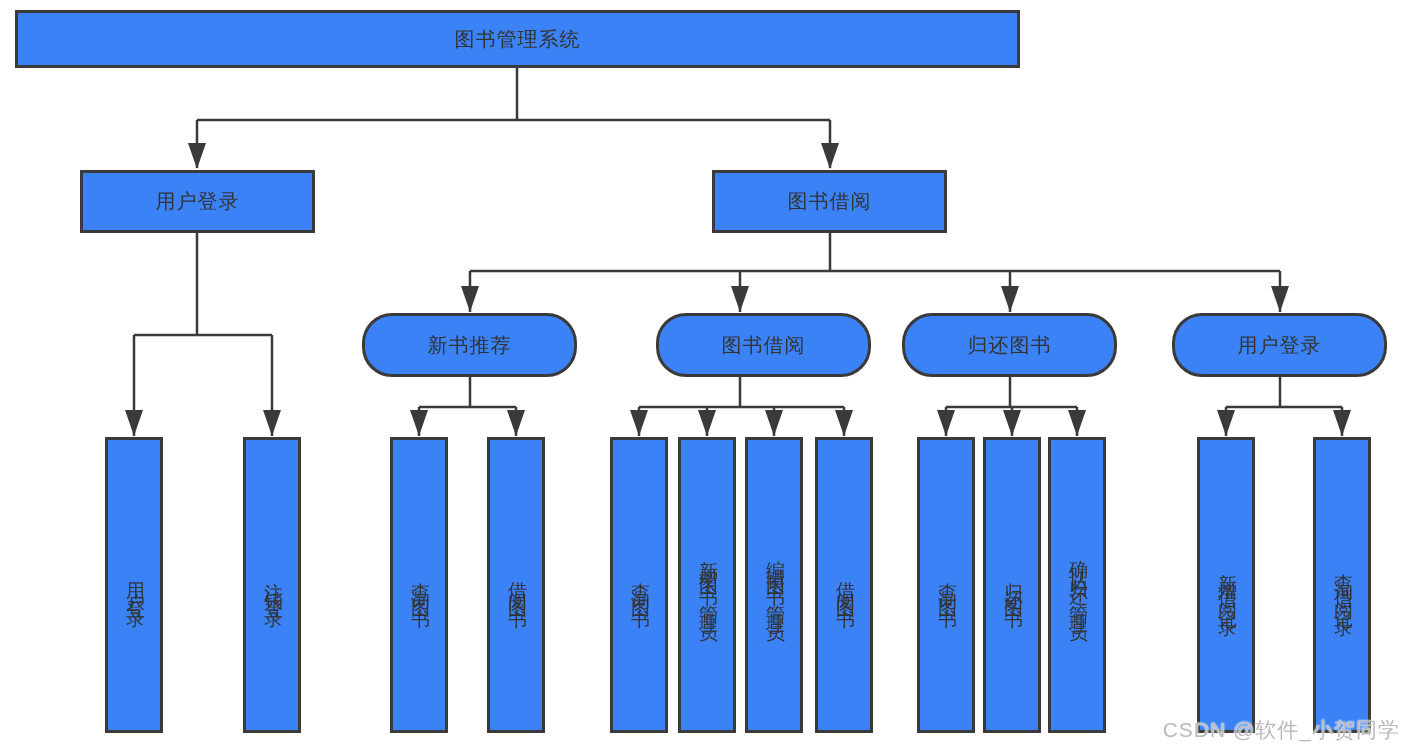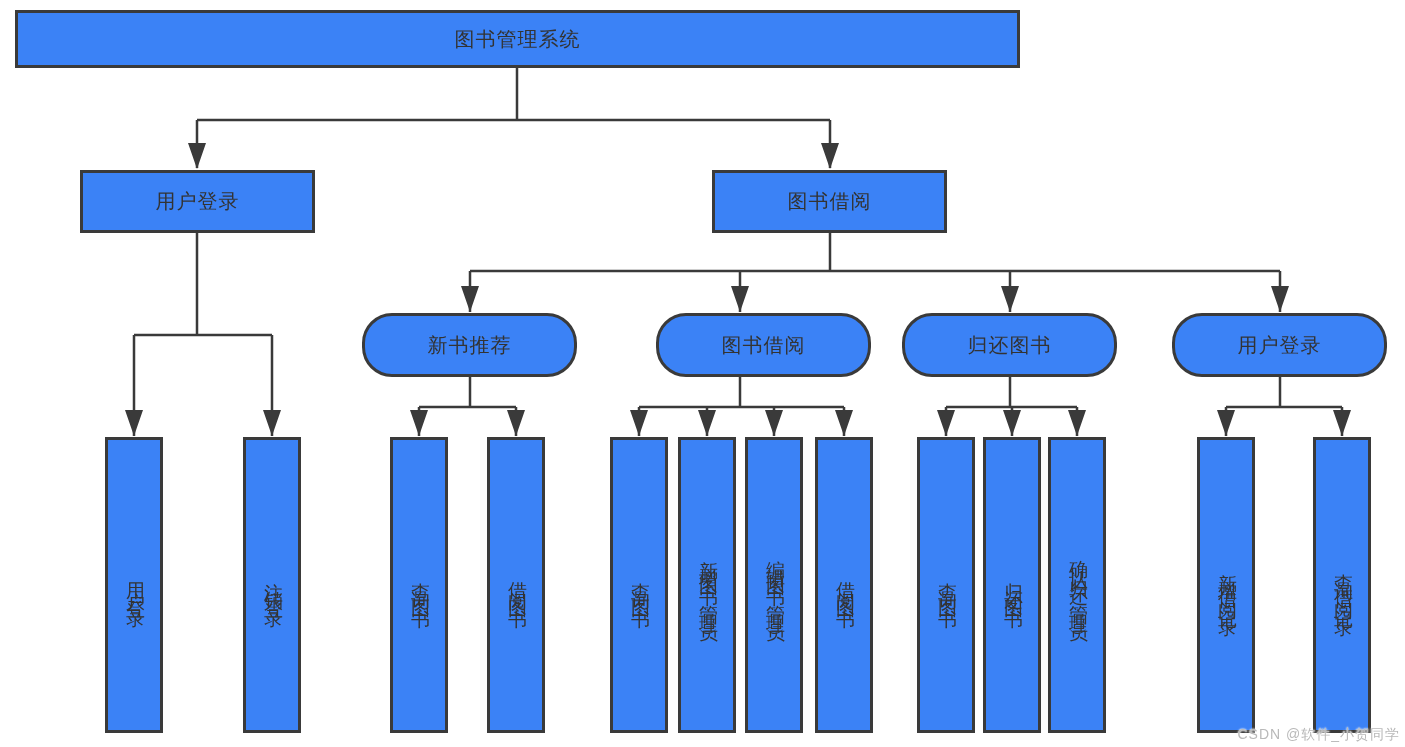--- a/index.html
+++ b/index.html
@@ -47,21 +47,21 @@
     font-size: 19px;
     line-height: 1;
     letter-spacing: 9px;
     color: #333333;
     white-space: nowrap;
   }
   #watermark {
     position: absolute;
     right: 5px;
     bottom: 3px;
-    font-size: 14px;
+    font-size: 21px;
     color: #b9b9b9;
     letter-spacing: 1px;
     text-shadow: 0 0 2px #ffffff, 0 0 2px #ffffff;
     z-index: 10;
   }
 </style>
 </head>
 <body>
 
 <div id="stage">

